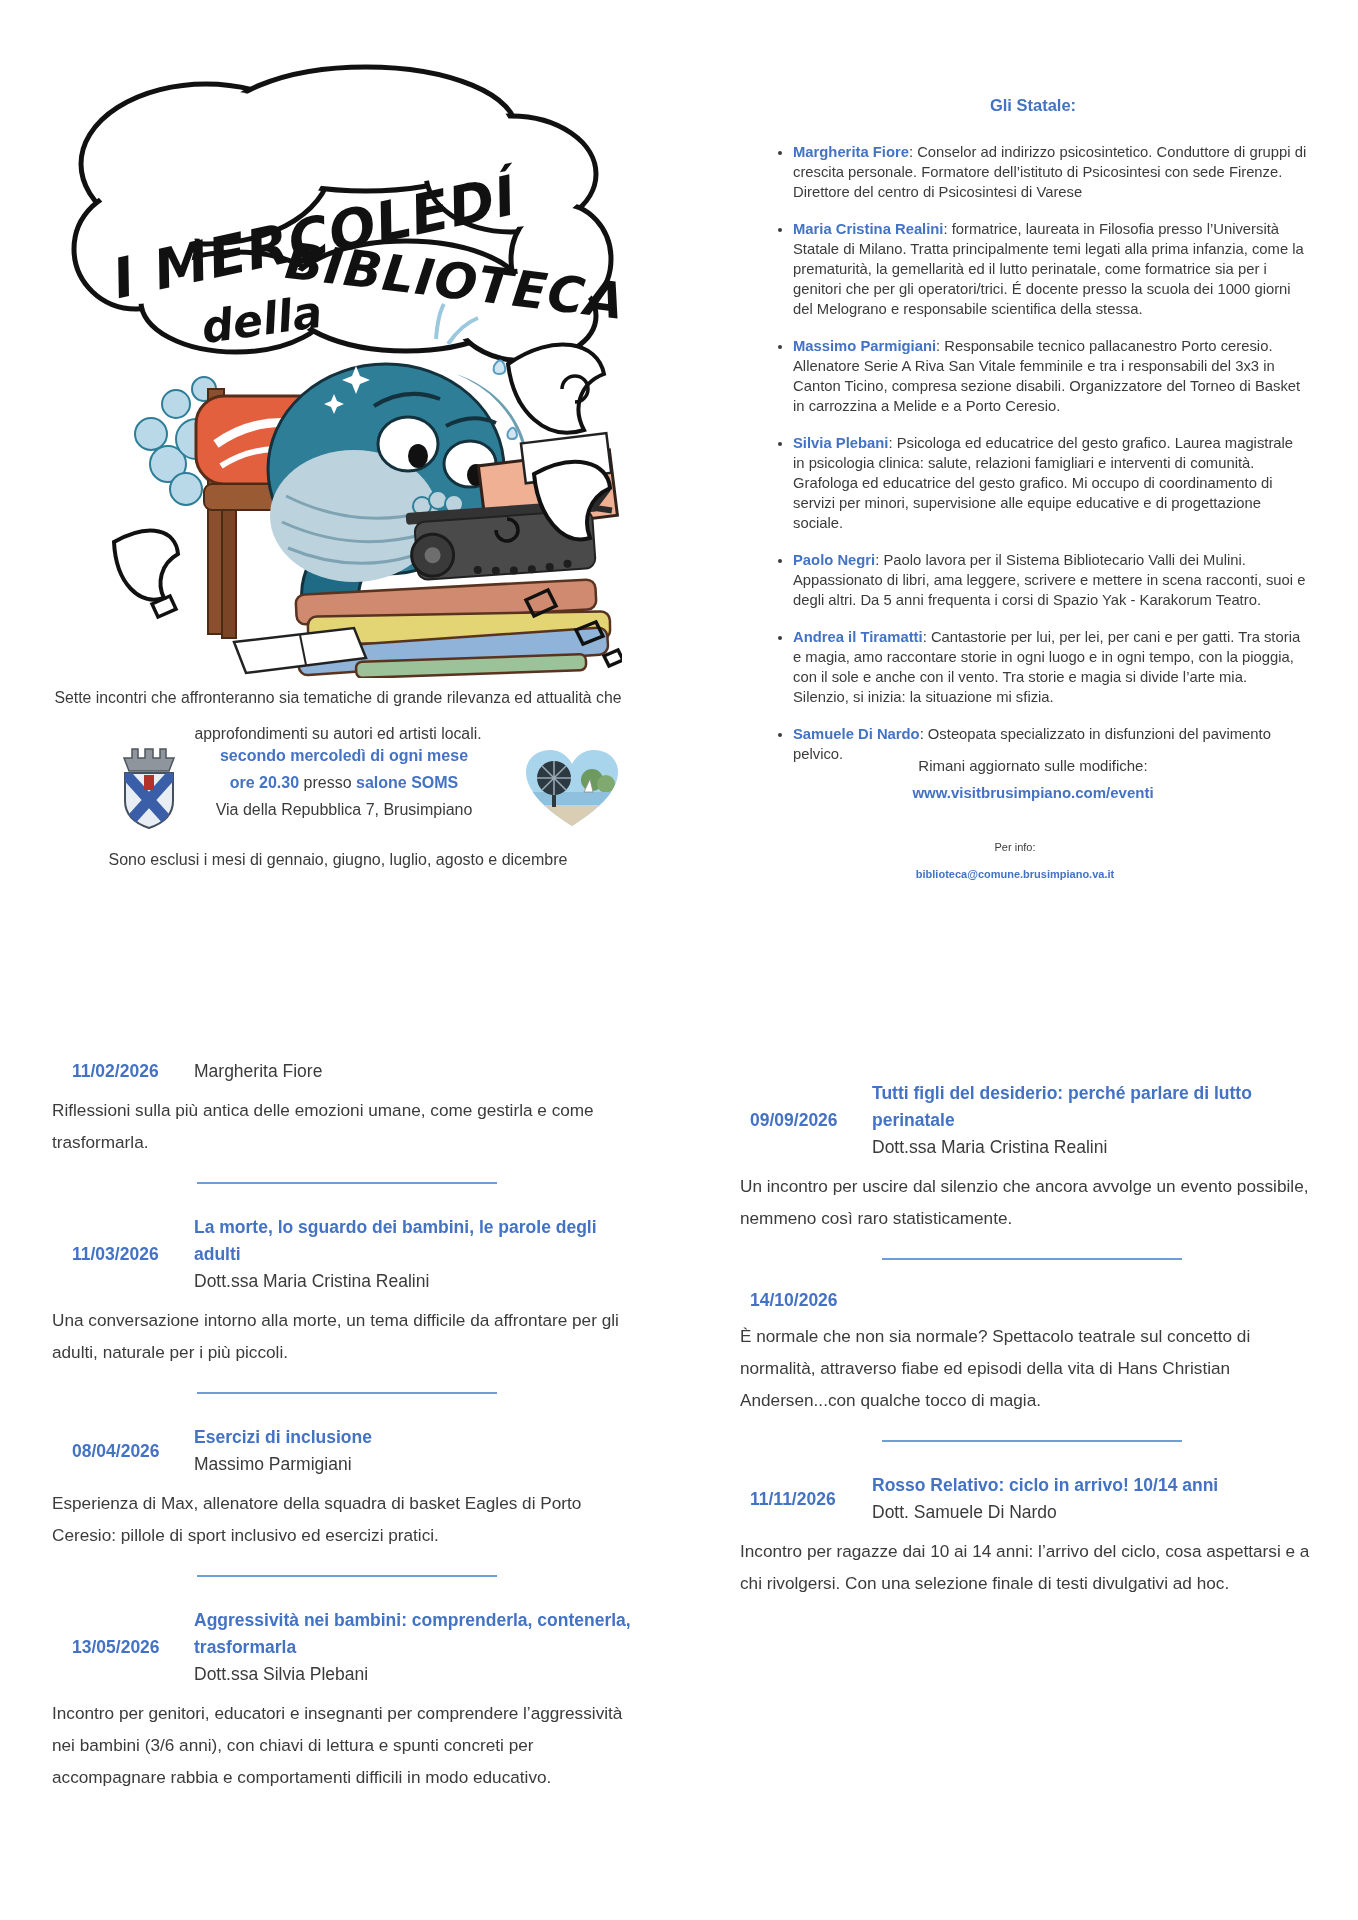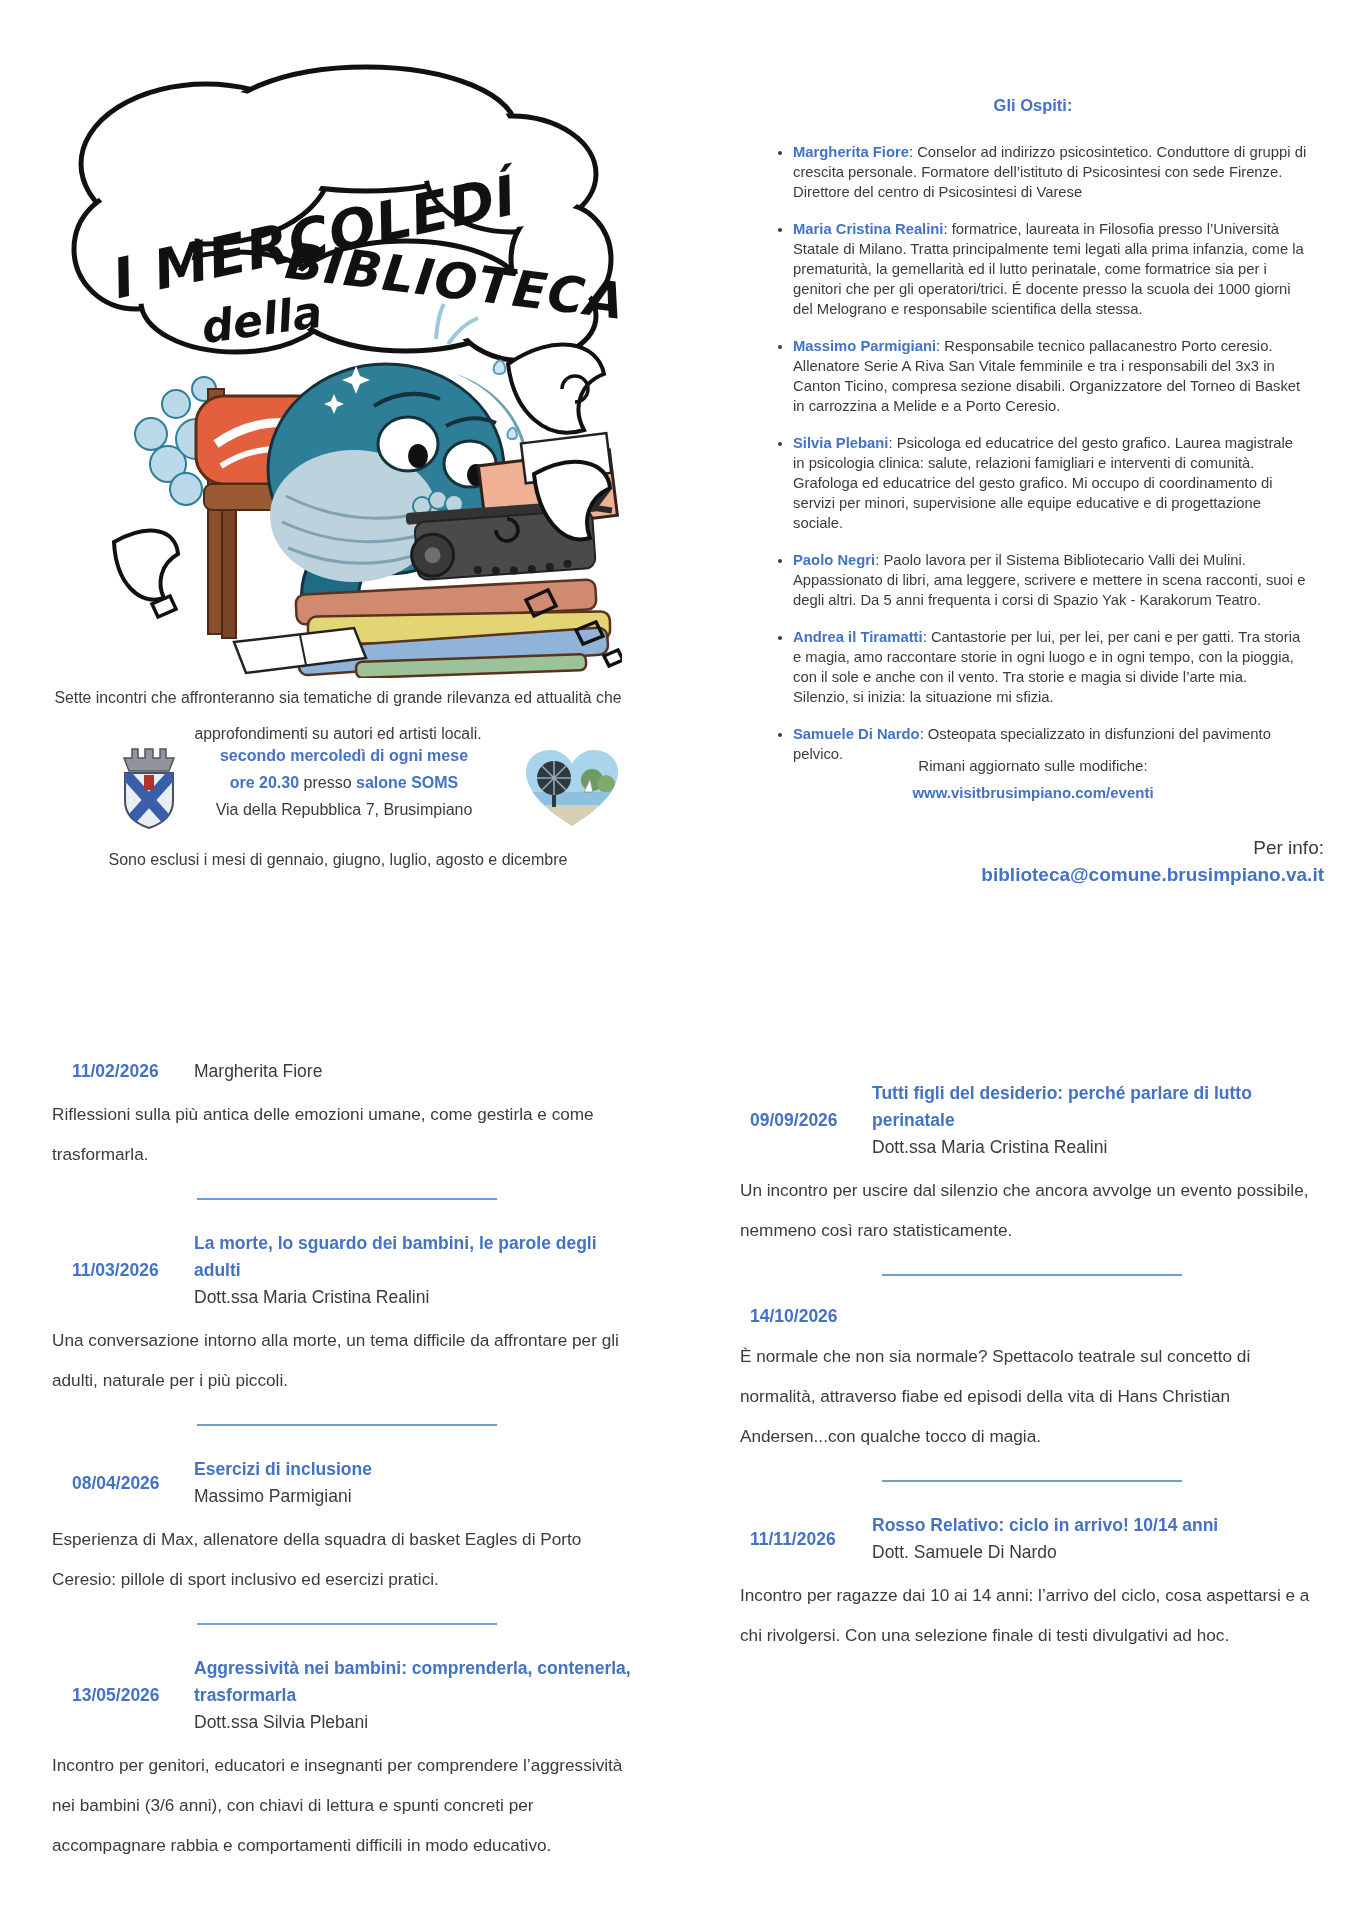--- a/index.html
+++ b/index.html
@@ -24,38 +24,38 @@
 
   
   #guests{left:742px;top:96px;width:582px;}
   #guests-title{text-align:center;font-size:16.5px;font-weight:700;color:#4472C4;}
   #guest-list{margin:27px 0 0 0;padding-left:34px;font-size:14.8px;line-height:20px;}
   #guest-list li{margin:17px;}
   .guest-name{color:#4472C4;font-weight:700;}
 
   
   #updates{left:742px;top:752px;width:582px;text-align:center;font-size:15px;line-height:27px;}
-  #contact{left:742px;top:834px;width:582px;text-align:right;font-size:19px;line-height:27px;}
+  #contact{left:724px;top:834px;width:582px;text-align:center;font-size:11px;line-height:27px;}
   .link{color:#4472C4;font-weight:700;text-decoration:none;}
 
   
   #events-left{left:52px;top:1058px;width:590px;}
   #events-right{left:740px;top:1080px;width:584px;}
   .event{margin-bottom:30px;}
   .event:not(:last-child)::after{
     content:"";display:block;width:300px;margin:24px auto 0;
     border-top:2px solid #6f9ed6;
   }
   .event-head{display:flex;align-items:center;}
   .event-date{flex:none;width:122px;padding-left:20px;font-size:17.5px;font-weight:700;color:#4472C4;}
   #events-right .event-date{padding-left:10px;}
   .event-titlebox{flex:1;}
   .event-title{font-size:17.5px;font-weight:700;color:#4472C4;line-height:27px;}
   .event-speaker{font-size:17.5px;line-height:27px;color:#3b3b3b;}
-  .event-desc{font-size:17.2px;line-height:40px;margin-top:9px;}
+  .event-desc{font-size:17.2px;line-height:32px;margin-top:9px;}
 </style>
 </head>
 <body>
 
 <div class="abs" id="illustration">
   <svg width="566" height="634" viewBox="0 0 566 634" xmlns="http://www.w3.org/2000/svg">
 
     <g stroke="#111" stroke-width="5" fill="#fff">
       <ellipse cx="150" cy="120" rx="125" ry="80"></ellipse>
       <ellipse cx="310" cy="85" rx="150" ry="62"></ellipse>
@@ -225,21 +225,21 @@
       </g>
       <path d="M30,47 h4 v12 h-4 Z" fill="#2c3940"></path>
       <path d="M62,44 l6,-13 l3,13 Z" fill="#fff" stroke="#8a8a8a" stroke-width="0.8"></path>
     </g>
   </svg>
 </div>
 
 <div class="abs" id="exclusions">Sono esclusi i mesi di gennaio, giugno, luglio, agosto e dicembre</div>
 
 <div class="abs" id="guests">
-  <div id="guests-title">Gli Ospiti:</div>
+  <div id="guests-title">Gli Statale:</div>
   <ul id="guest-list">
       <li class="guest-item"><span class="guest-name">Margherita Fiore</span><span class="guest-desc">: Conselor ad indirizzo psicosintetico. Conduttore di gruppi di crescita personale. Formatore dell’istituto di Psicosintesi con sede Firenze. Direttore del centro di Psicosintesi di Varese</span></li>
       <li class="guest-item"><span class="guest-name">Maria Cristina Realini</span><span class="guest-desc">: formatrice, laureata in Filosofia presso l’Università Statale di Milano. Tratta principalmente temi legati alla prima infanzia, come la prematurità, la gemellarità ed il lutto perinatale, come formatrice sia per i genitori che per gli operatori/trici. É docente presso la scuola dei 1000 giorni del Melograno e responsabile scientifica della stessa.</span></li>
       <li class="guest-item"><span class="guest-name">Massimo Parmigiani</span><span class="guest-desc">: Responsabile tecnico pallacanestro Porto ceresio. Allenatore Serie A Riva San Vitale femminile e tra i responsabili del 3x3 in Canton Ticino, compresa sezione disabili. Organizzatore del Torneo di Basket in carrozzina a Melide e a Porto Ceresio.</span></li>
       <li class="guest-item"><span class="guest-name">Silvia Plebani</span><span class="guest-desc">: Psicologa ed educatrice del gesto grafico. Laurea magistrale in psicologia clinica: salute, relazioni famigliari e interventi di comunità. Grafologa ed educatrice del gesto grafico. Mi occupo di coordinamento di servizi per minori, supervisione alle equipe educative e di progettazione sociale.</span></li>
       <li class="guest-item"><span class="guest-name">Paolo Negri</span><span class="guest-desc">: Paolo lavora per il Sistema Bibliotecario Valli dei Mulini. Appassionato di libri, ama leggere, scrivere e mettere in scena racconti, suoi e degli altri. Da 5 anni frequenta i corsi di Spazio Yak - Karakorum Teatro.</span></li>
       <li class="guest-item"><span class="guest-name">Andrea il Tiramatti</span><span class="guest-desc">: Cantastorie per lui, per lei, per cani e per gatti. Tra storia e magia, amo raccontare storie in ogni luogo e in ogni tempo, con la pioggia, con il sole e anche con il vento. Tra storie e magia si divide l’arte mia. Silenzio, si inizia: la situazione mi sfizia.</span></li>
       <li class="guest-item"><span class="guest-name">Samuele Di Nardo</span><span class="guest-desc">: Osteopata specializzato in disfunzioni del pavimento pelvico.</span></li>
     </ul>
 </div>

